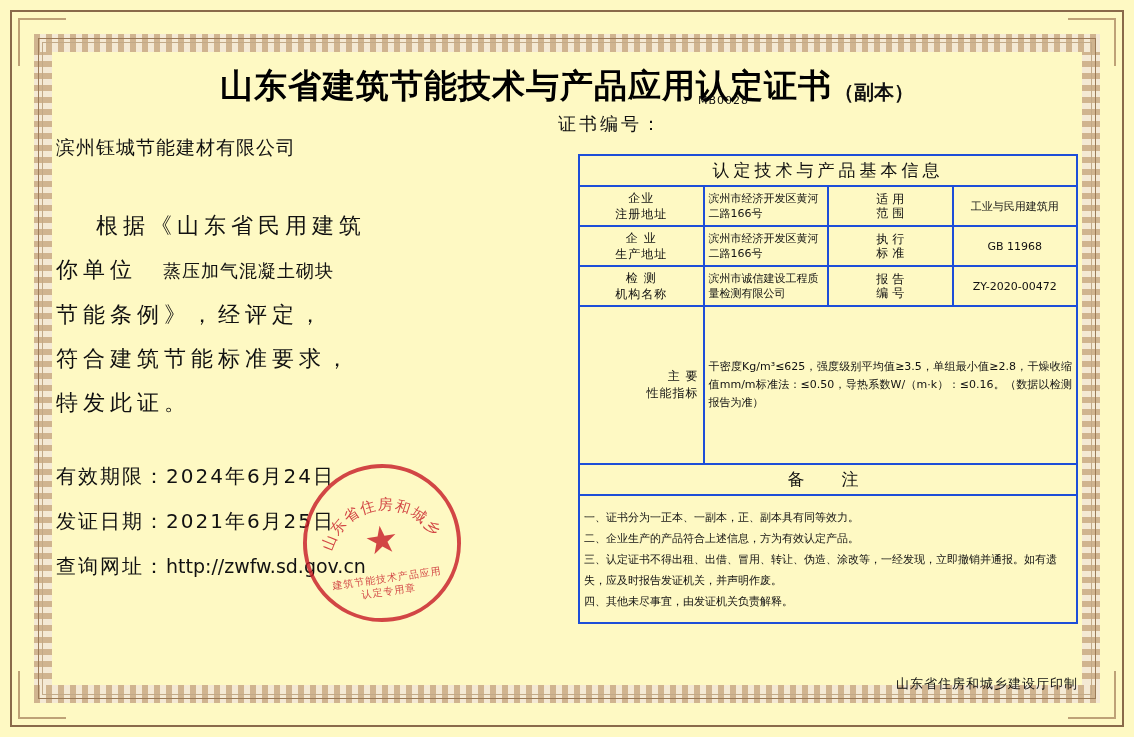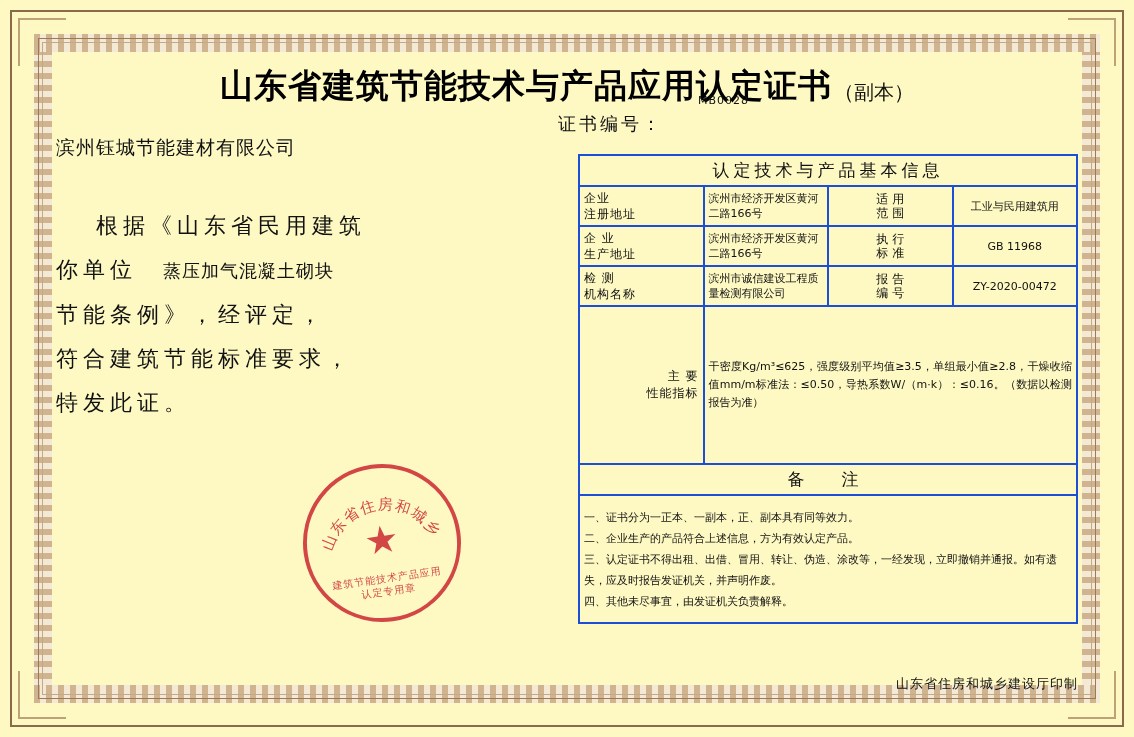--- a/index.html
+++ b/index.html
@@ -62,20 +62,21 @@
     font-family:"DejaVu Sans","Liberation Sans",sans-serif;
     font-weight:bold;
     font-size:33px;
     letter-spacing:1px;
     color:#000;
   }
   .sub-title{
     font-size:20px;
     padding-bottom:3px;
     margin-left:2px;
+    font-weight:bold;
   }
 
   .company{
     margin-top:26px;
     font-size:19px;
     letter-spacing:1px;
   }
 
   
   .body-left{
@@ -140,21 +141,21 @@
     padding:3px 4px;
     vertical-align:middle;
   }
   td.hd{
     text-align:center;
     font-size:17px;
     letter-spacing:4px;
     padding:7px 0;
   }
   td.lbl2{
-    width:64px;line-height:16px;font-size:12px;letter-spacing:1px;
+    width:64px;text-align:center;line-height:16px;font-size:12px;letter-spacing:1px;
   }
   td.val{font-size:11px;line-height:15px;}
   td.lbl3{width:42px;text-align:center;line-height:14px;font-size:12px;letter-spacing:0px;}
   td.val2{width:108px;text-align:center;font-size:11px;}
   td.perf-lbl{
     width:64px;text-align:right;font-size:12px;line-height:17px;letter-spacing:1px;
   }
   td.perf-val{
     font-size:11px;line-height:18px;text-align:justify;vertical-align:top;padding:8px 6px;
     height:150px;
@@ -198,20 +199,31 @@
     <div class="body-left">
       <div class="ln indent">根据《山东省民用建筑</div>
       <div class="ln">
         <span>你单位</span><span class="inline-item">蒸压加气混凝土砌块</span>
       </div>
       <div class="ln">节能条例》，经评定，</div>
       <div class="ln">符合建筑节能标准要求，</div>
       <div class="ln">特发此证。</div>
     </div>
 
+    <div class="dates">
+      <div>
+        <span class="lbl">有效期限：</span><span>2024年6月24日</span>
+      </div>
+      <div>
+        <span class="lbl">发证日期：</span><span>2021年6月25日</span>
+      </div>
+      <div>
+        <span class="lbl">查询网址：</span><span class="url">http://zwfw.sd.gov.cn</span>
+      </div>
+    </div>
 
     <div class="seal">
       <svg class="arc" viewBox="0 0 150 150">
         <defs>
           <path id="sealarc" d="M 22,82 A 55,55 0 0 1 128,82" fill="none"></path>
         </defs>
         <text font-size="15" fill="#c9202a" letter-spacing="1.5">
           <textPath href="#sealarc" startOffset="4%">山东省住房和城乡建设厅</textPath>
         </text>
       </svg>

